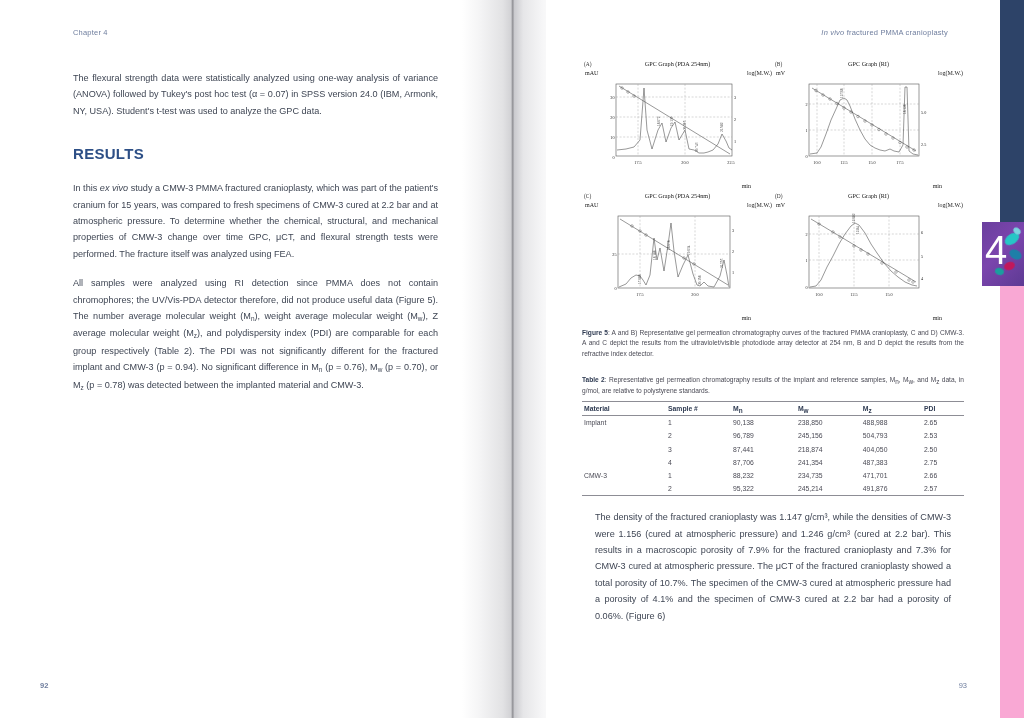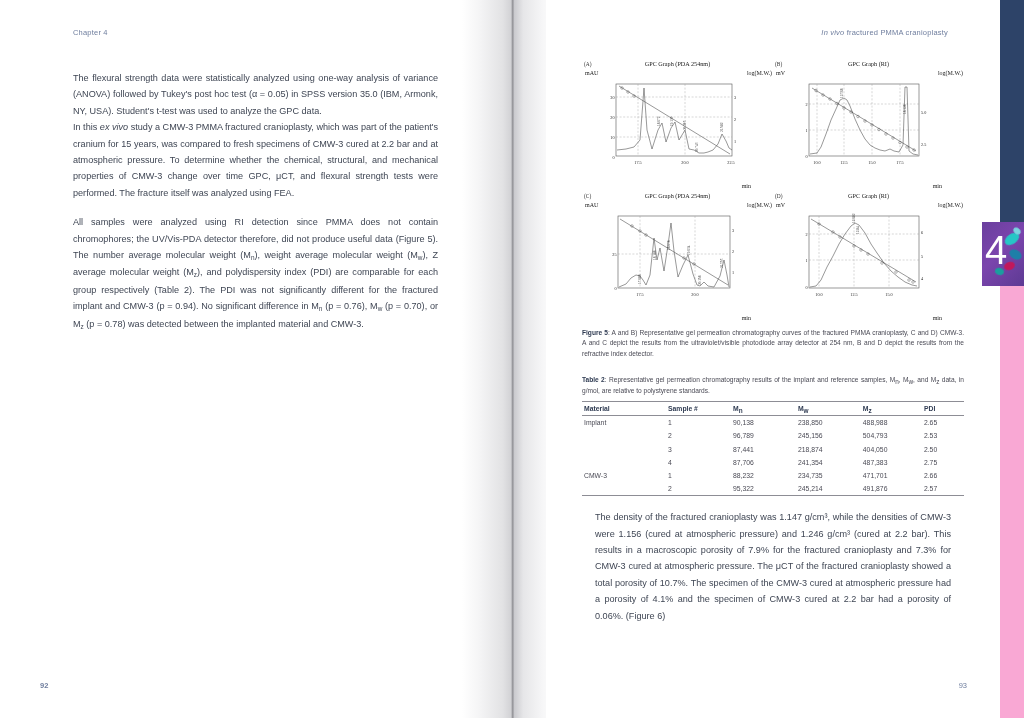--- a/index.html
+++ b/index.html
@@ -131,22 +131,23 @@
 </head>
 <body>
 
 <div class="spread">
 
   <div class="page page-left">
 
     <div class="run-head run-head-left">Chapter 4</div>
 
     <div class="col-left">
-      <p class="body">The flexural strength data were statistically analyzed using one-way analysis of variance (ANOVA) followed by Tukey's post hoc test (α = 0.05) in SPSS version 35.0 (IBM, Armonk, NY, USA). Student's t-test was used to analyze the GPC data.</p>
-
+      <p class="body">The flexural strength data were statistically analyzed using one-way analysis of variance (ANOVA) followed by Tukey's post hoc test (α = 0.07) in SPSS version 24.0 (IBM, Armonk, NY, USA). Student's t-test was used to analyze the GPC data.</p>
+
+      <h2 class="results">RESULTS</h2>
 
       <p class="body">In this <i>ex vivo</i> study a CMW-3 PMMA fractured cranioplasty, which was part of the patient's cranium for 15 years, was compared to fresh specimens of CMW-3 cured at 2.2 bar and at atmospheric pressure. To determine whether the chemical, structural, and mechanical properties of CMW-3 change over time GPC, μCT, and flexural strength tests were performed. The fracture itself was analyzed using FEA.</p>
 
       <div class="gap"></div>
 
       <p class="body">All samples were analyzed using RI detection since PMMA does not contain chromophores; the UV/Vis-PDA detector therefore, did not produce useful data (Figure 5). The number average molecular weight (M<sub>n</sub>), weight average molecular weight (M<sub>w</sub>), Z average molecular weight (M<sub>z</sub>), and polydispersity index (PDI) are comparable for each group respectively (Table 2). The PDI was not significantly different for the fractured implant and CMW-3 (p = 0.94). No significant difference in M<sub>n</sub> (p = 0.76), M<sub>w</sub> (p = 0.70), or M<sub>z</sub> (p = 0.78) was detected between the implanted material and CMW-3.</p>
     </div>
 
     <div class="folio folio-left">92</div>
   </div>

